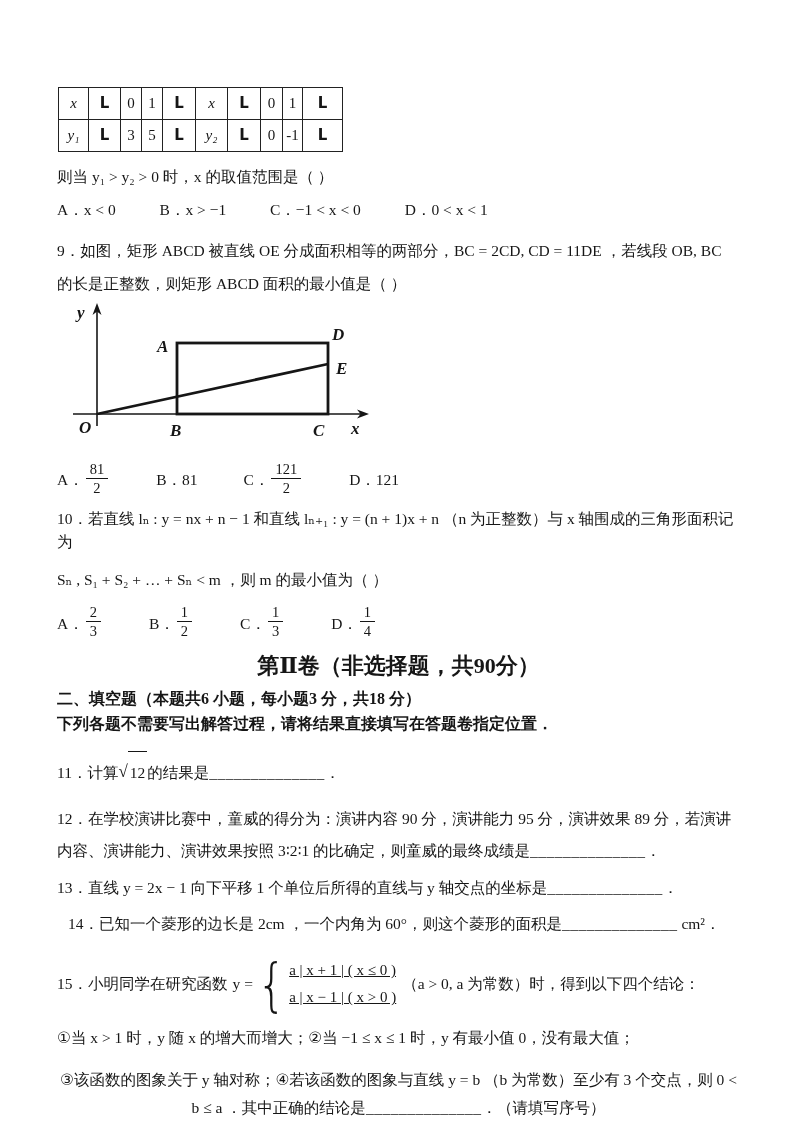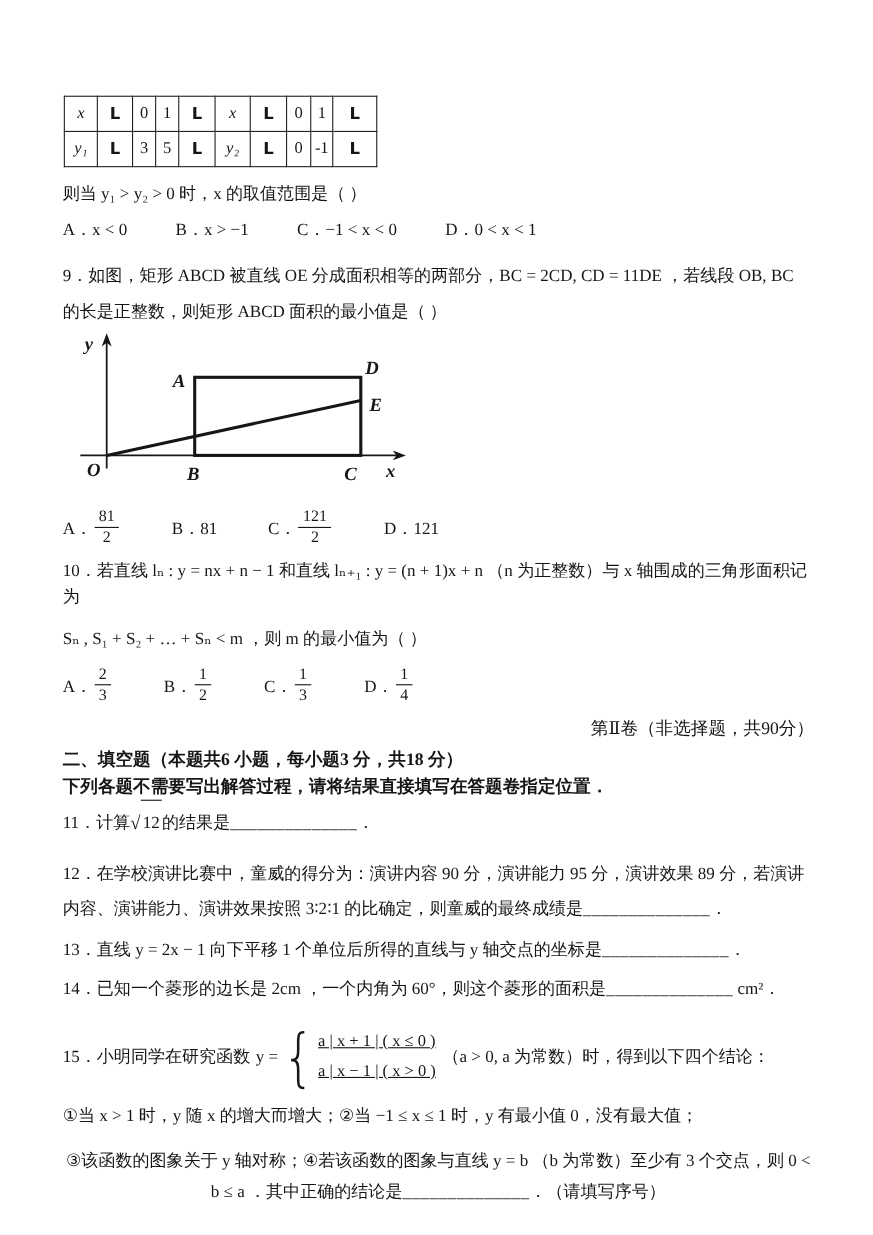--- a/index.html
+++ b/index.html
@@ -34,42 +34,42 @@
   .frac { display: inline-block; vertical-align: middle; text-align: center; line-height: 1.12; font-size: 14.5px; margin: 0 2px; position: relative; top: -2px; }
   .frac .fnum { display: block; border-bottom: 1.2px solid #161616; padding: 0 4px 1px; }
   .frac .fden { display: block; padding-top: 1px; }
   .fracrow { margin-top: 8px; height: 44px; display: flex; align-items: center; }
   .fracrow .opt { margin-right: 46px; white-space: nowrap; display: inline-flex; align-items: center; }
 
   
   .figure-wrap { margin: 2px 0 0 0; }
 
   
-  .center-bold { text-align: right; font-weight: normal; font-size: 16px; margin-top: 4px; }
+  .center-bold { text-align: center; font-weight: bold; font-size: 22px; margin-top: 4px; }
   .bold-line { font-weight: bold; font-size: 16px; margin-top: 5px; }
 
   
   .blank { letter-spacing: 0.5px; }
   .sqrt-sign { font-size: 17px; }
   .sqrt-body { border-top: 1.3px solid #161616; padding: 10px 2px; }
 
   
   .q15-line { margin-top: 22px; display: flex; align-items: center; flex-wrap: nowrap; }
   .piecewise { display: inline-flex; align-items: center; margin: 0 6px 0 4px; }
   .brace {
     font-family: "DejaVu Sans", sans-serif;
     font-size: 46px; font-weight: 200; line-height: 1;
     transform: scaleY(1.25); transform-origin: center;
     margin-right: 3px;
   }
   .pieces { display: inline-block; line-height: 27px; font-size: 15px; text-decoration: underline; }
 
-  .q11-line { display: flex; align-items: center; }
+  .q11-line { margin-top: 16px; display: flex; align-items: center; }
   .mt6 { margin-top: 6px; } .mt8 { margin-top: 8px; } .mt10 { margin-top: 10px; }
-  .mt14 { margin-top: 14px; } .mt16 { margin-top: 16px; }
+  .mt14 { margin-top: 14px; margin-left: 11px; } .mt16 { margin-top: 16px; }
   .wrapline { line-height: 32px; }
   .wrapline2 { line-height: 28px; text-align: center; }
 </style>
 </head>
 <body>
 
 <div class="page">
 
   <table class="vtable">
     <colgroup>

